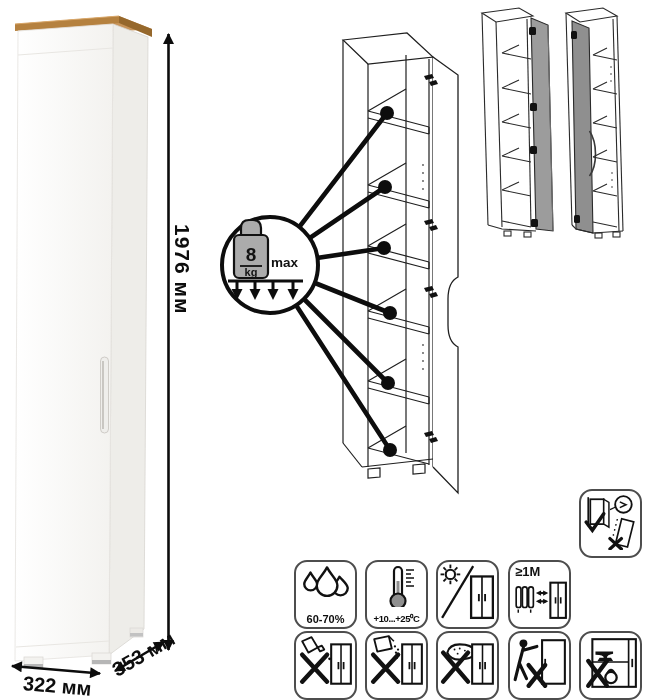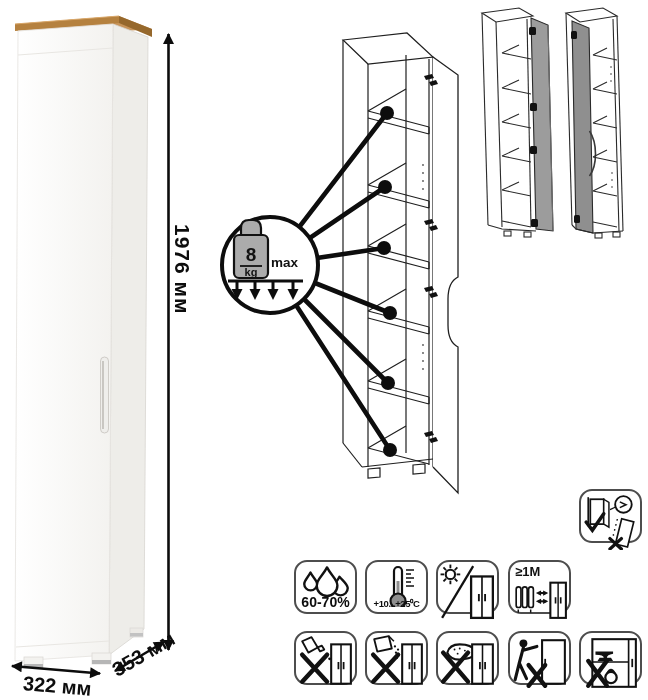--- a/index.html
+++ b/index.html
@@ -4,26 +4,26 @@
 <style>
   * { margin:0; padding:0; box-sizing:border-box; }
   html,body { width:648px; height:700px; background:#ffffff; overflow:hidden;
               font-family:"Liberation Sans", sans-serif; }
   .stage { position:absolute; left:0; top:0; width:648px; height:700px; }
   .abs { position:absolute; }
   .dim-label { color:#0d0d0d; font-weight:700; white-space:nowrap; }
   .h-label { font-size:21px; writing-mode:vertical-rl; letter-spacing:1px; }
   .w-label { font-size:20px; transform:rotate(5deg); transform-origin:0 0; }
   .d-label { font-size:20px; transform:rotate(-30deg); transform-origin:0 50%; }
-  .icon-cell { position:absolute; width:63px; height:54px; background:#fff;
+  .icon-cell { position:absolute; width:63px; height:69px; background:#fff;
                border:2.6px solid #4d4d4d; border-radius:13px; }
   .icon-cell svg { position:absolute; left:1px; top:1px; }
   .cell-label { position:absolute; left:0; right:0; bottom:2px; text-align:center;
                 font-weight:700; color:#0d0d0d; }
-  .lbl-13 { font-size:14px; }
+  .lbl-13 { font-size:11px; }
   .lbl-10 { font-size:9.5px; letter-spacing:-0.4px; }
 </style>
 </head>
 <body>
 
 <div class="stage">
 
   <svg class="abs" style="left:0;top:0" width="230" height="700" viewBox="0 0 230 700">
     <defs>
       <linearGradient id="gfront" x1="0" y1="0" x2="1" y2="0">

